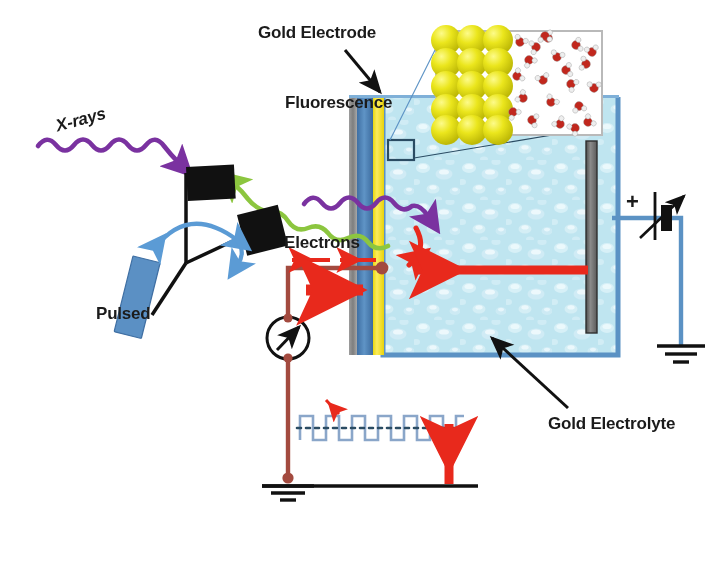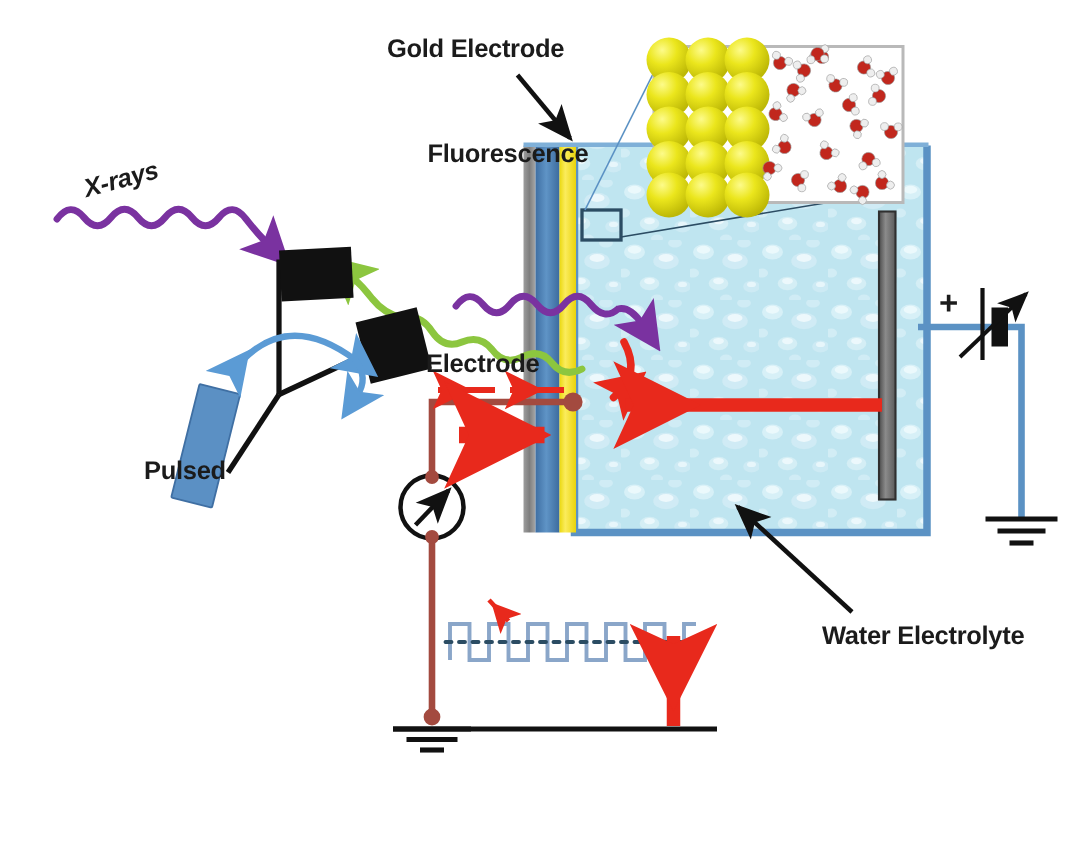--- a/index.html
+++ b/index.html
@@ -359,20 +359,20 @@
   </svg>
 
   <div class="lbl" id="label-gold-electrode">Gold Electrode</div>
 
   <div class="lbl" id="label-fluorescence">Fluorescence</div>
 
   <div class="lbl" id="label-xrays">X-rays</div>
 
   <div class="lbl" id="label-chopper">Pulsed</div>
 
-  <div class="lbl" id="label-electrons">Electrode</div>
-
-  <div class="lbl" id="label-water">Water Electrolyte</div>
+  <div class="lbl" id="label-electrons">Electrons</div>
+
+  <div class="lbl" id="label-water">Gold Electrolyte</div>
 
   <div class="lbl" id="label-plus">+</div>
 
 
 </div>
 
 </body></html>

